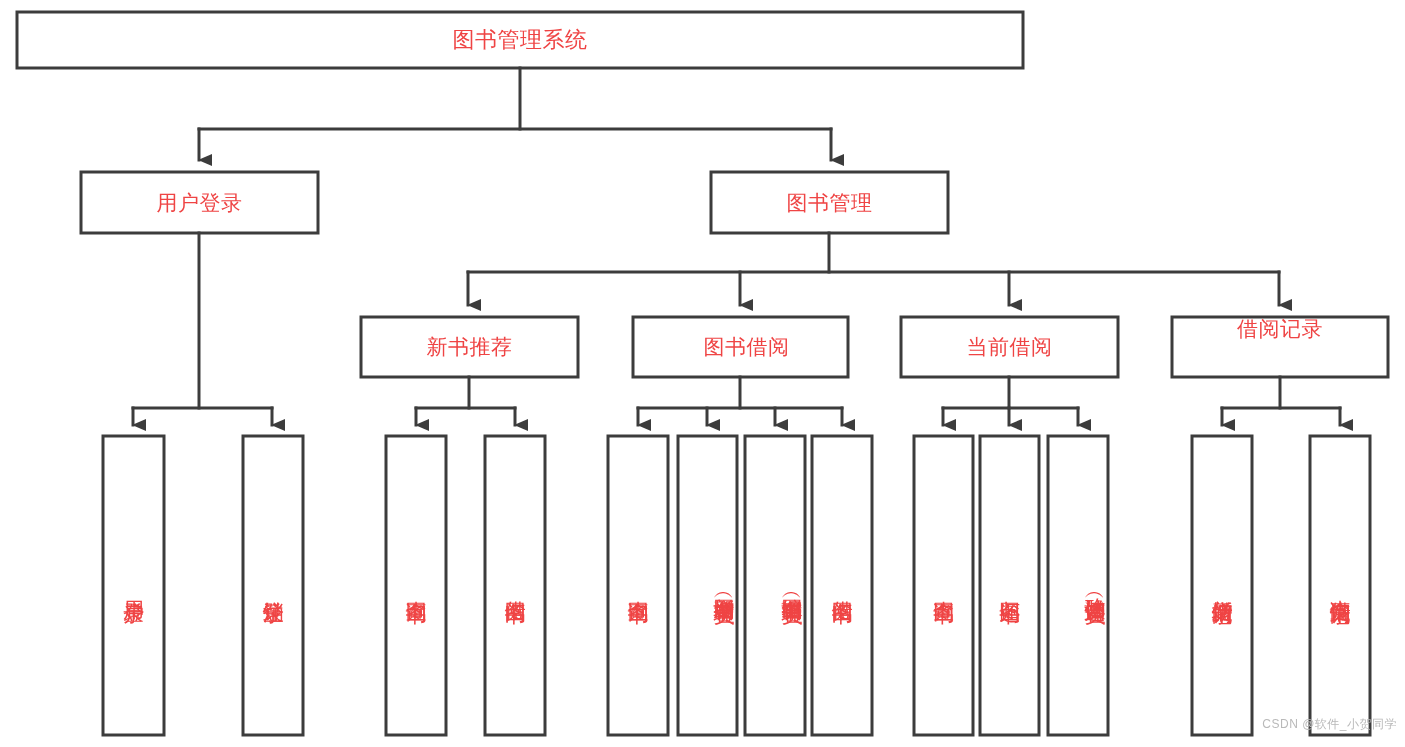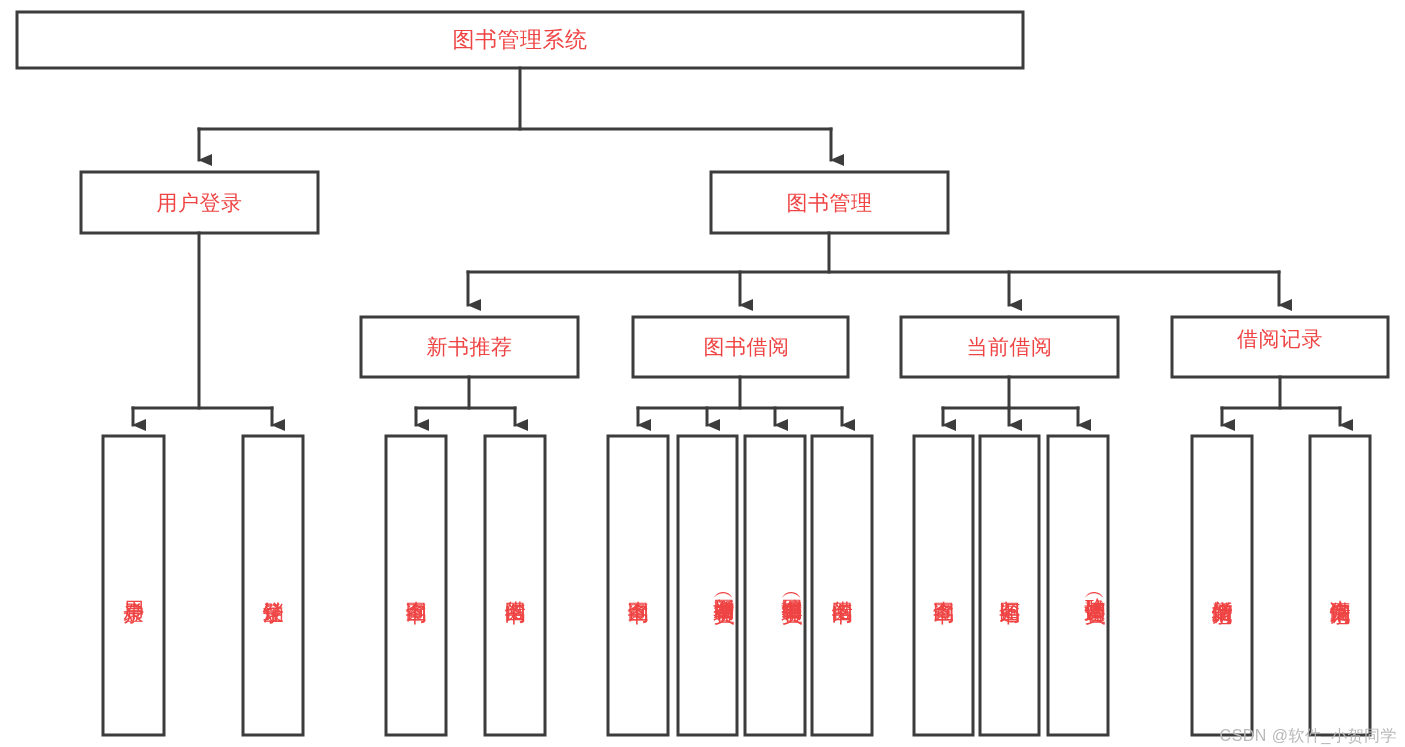--- a/index.html
+++ b/index.html
@@ -63,22 +63,22 @@
     font-size: 21px;
     writing-mode: vertical-rl;
     text-orientation: upright;
     line-height: 1.25;
     letter-spacing: 1px;
     padding: 6px 0;
   }
   .watermark {
     position: absolute;
     right: 8px;
-    bottom: 0;
-    font-size: 16px;
+    bottom: 14px;
+    font-size: 12px;
     color: #b9b9b9;
     font-family: "Liberation Sans", "DejaVu Sans", sans-serif;
     letter-spacing: 0.5px;
     white-space: nowrap;
   }
 </style>
 </head>
 <body>
 
 <div id="diagram-root">
@@ -171,21 +171,21 @@
   </svg>
 
   <div class="node-label horiz root" style="left:17px;  top:12px;  width:1006px; height:56px;">图书管理系统</div>
 
   <div class="node-label horiz" style="left:81px;  top:172px; width:237px; height:61px;">用户登录</div>
   <div class="node-label horiz" style="left:361px; top:317px; width:217px; height:60px;">新书推荐</div>
 
   <div class="node-label horiz" style="left:711px; top:172px; width:237px; height:61px;">图书管理</div>
   <div class="node-label horiz" style="left:633px; top:317px; width:215px; height:60px;padding-left:12px;">图书借阅</div>
   <div class="node-label horiz" style="left:901px; top:317px; width:217px; height:60px;">当前借阅</div>
-  <div class="node-label horiz" style="left:1172px; top:309px; width:216px; height:60px;">借阅记录</div>
+  <div class="node-label horiz" style="left:1172px; top:299px; width:216px; height:60px;">借阅记录</div>
 
   <div class="node-label vert" style="left:103px; top:436px; width:61px; height:299px;">用户登录</div>
   <div class="node-label vert" style="left:243px; top:436px; width:60px; height:299px;">注销登录</div>
   <div class="node-label vert" style="left:386px; top:436px; width:60px; height:299px;">查询图书</div>
   <div class="node-label vert" style="left:485px; top:436px; width:60px; height:299px;">借阅图书</div>
   <div class="node-label vert" style="left:608px; top:436px; width:60px; height:299px;">查询图书</div>
   <div class="node-label vert" style="left:678px; top:436px; width:59px; height:299px; align-items:flex-start;">新增图书（管理员）</div>
   <div class="node-label vert" style="left:745px; top:436px; width:60px; height:299px; align-items:flex-start;">编辑图书（管理员）</div>
   <div class="node-label vert" style="left:812px; top:436px; width:60px; height:299px;">借阅图书</div>
   <div class="node-label vert" style="left:914px; top:436px; width:59px; height:299px;">查询图书</div>

